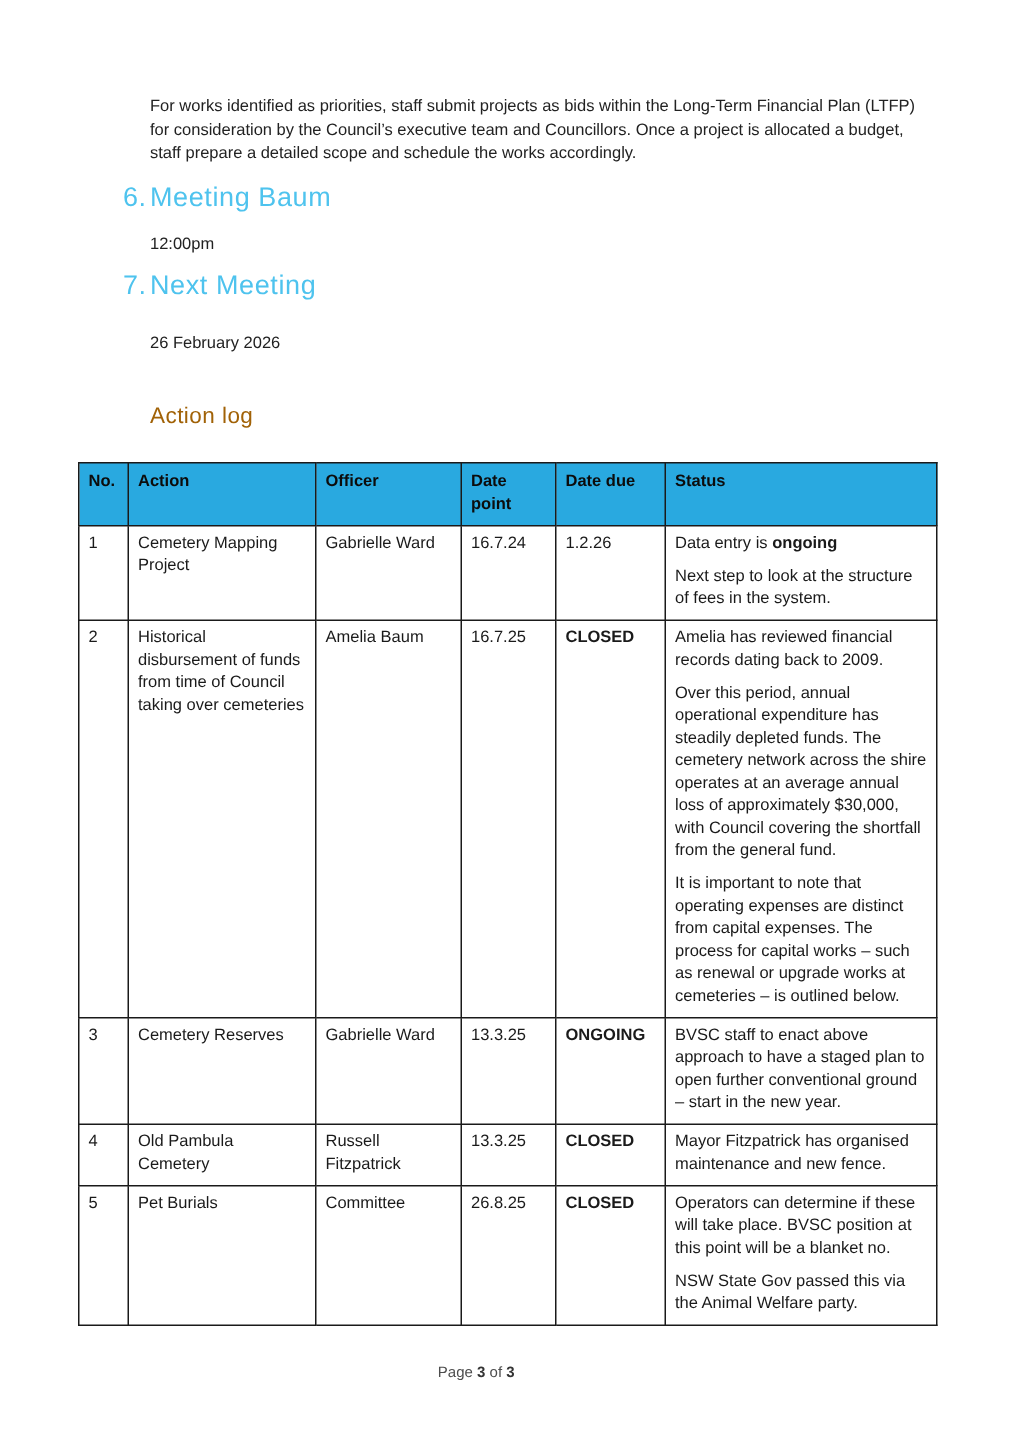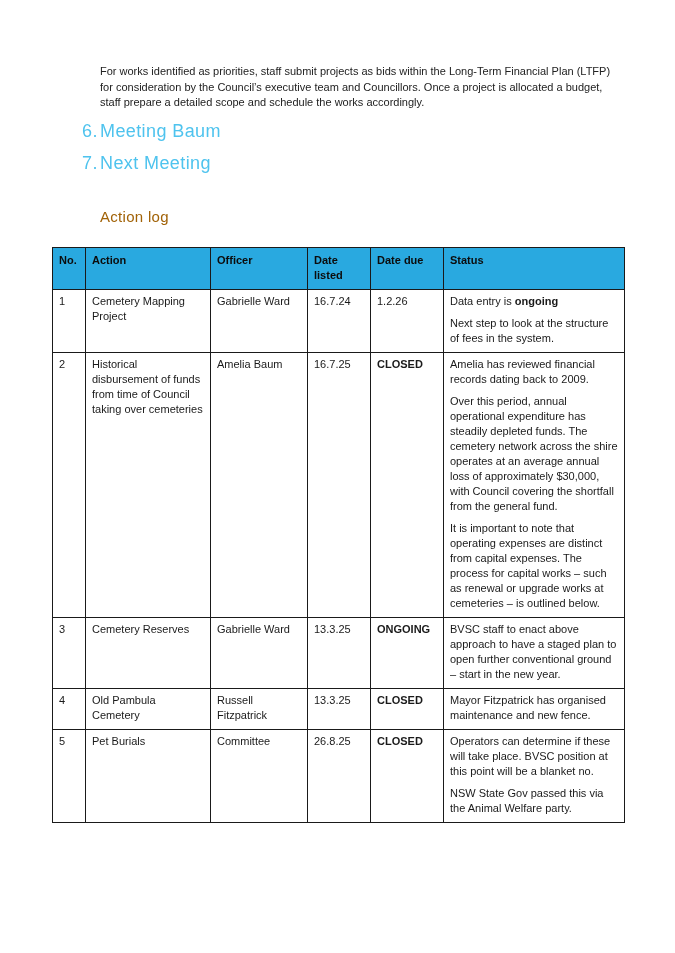--- a/index.html
+++ b/index.html
@@ -88,43 +88,45 @@
 <body>
 
 <div class="page">
 
   <p class="intro">For works identified as priorities, staff submit projects as bids within the Long-Term Financial Plan (LTFP) for consideration by the Council’s executive team and Councillors. Once a project is allocated a budget, staff prepare a detailed scope and schedule the works accordingly.</p>
 
   <div class="h1">
     <span class="num">6.</span><span>Meeting Baum</span>
   </div>
 
+  <p class="body-line time-line">12:00pm</p>
 
   <div class="h1 second">
     <span class="num">7.</span><span>Next Meeting</span>
   </div>
 
+  <p class="body-line date-line">26 February 2026</p>
 
   <div class="h2">Action log</div>
 
   <table class="action-log">
     <colgroup>
         <col style="width: 33px;">
         <col style="width: 125px;">
         <col style="width: 97px;">
         <col style="width: 63px;">
         <col style="width: 73px;">
         <col style="width: 181px;">
       </colgroup>
     <thead>
         <tr>
           <th>No.</th>
           <th>Action</th>
           <th>Officer</th>
-          <th>Date listed</th>
+          <th>Date point</th>
           <th>Date due</th>
           <th>Status</th>
         </tr>
       </thead>
     <tbody>
         <tr>
           <td>1</td>
           <td>Cemetery Mapping Project</td>
           <td>Gabrielle Ward</td>
           <td>16.7.24</td>
@@ -173,14 +175,17 @@
           <td>26.8.25</td>
           <td><span class="b">CLOSED</span></td>
           <td>
             <p><span>Operators can determine if these will take place. BVSC position at this point will be a blanket no.</span></p>
             <p><span>NSW State Gov passed this via the Animal Welfare party.</span></p>
           </td>
         </tr>
       </tbody>
   </table>
 
+  <div class="footer">
+      <p><span>Page </span><span class="b">3</span><span> of </span><span class="b">3</span></p>
+    </div>
 
 </div>
 
 </body></html>

